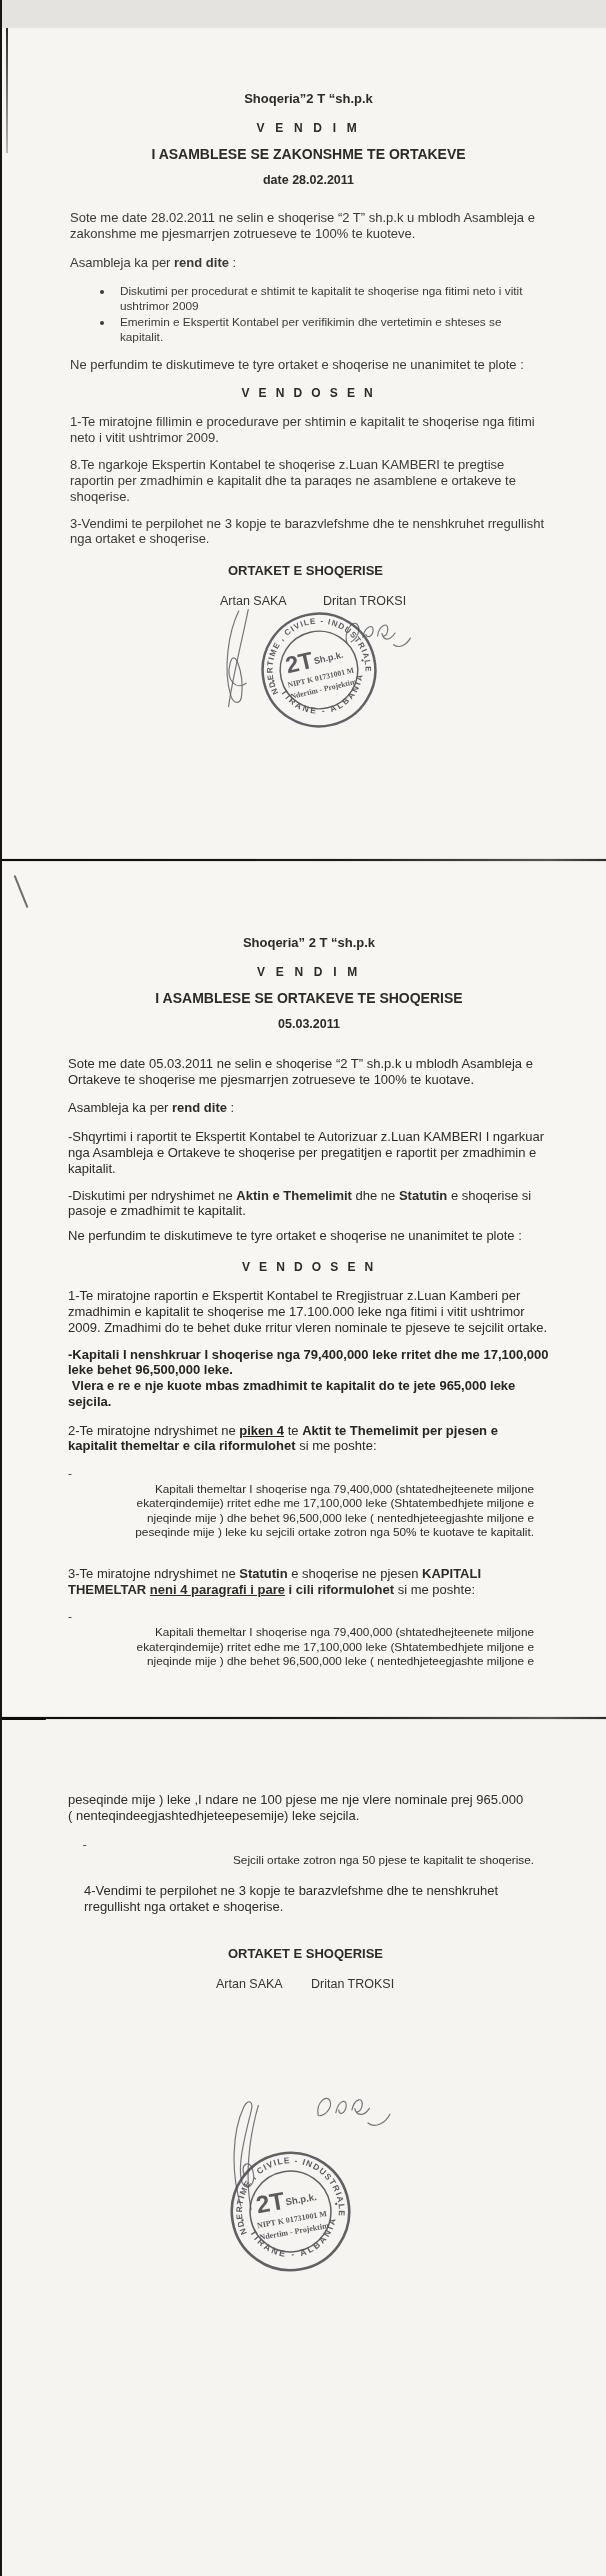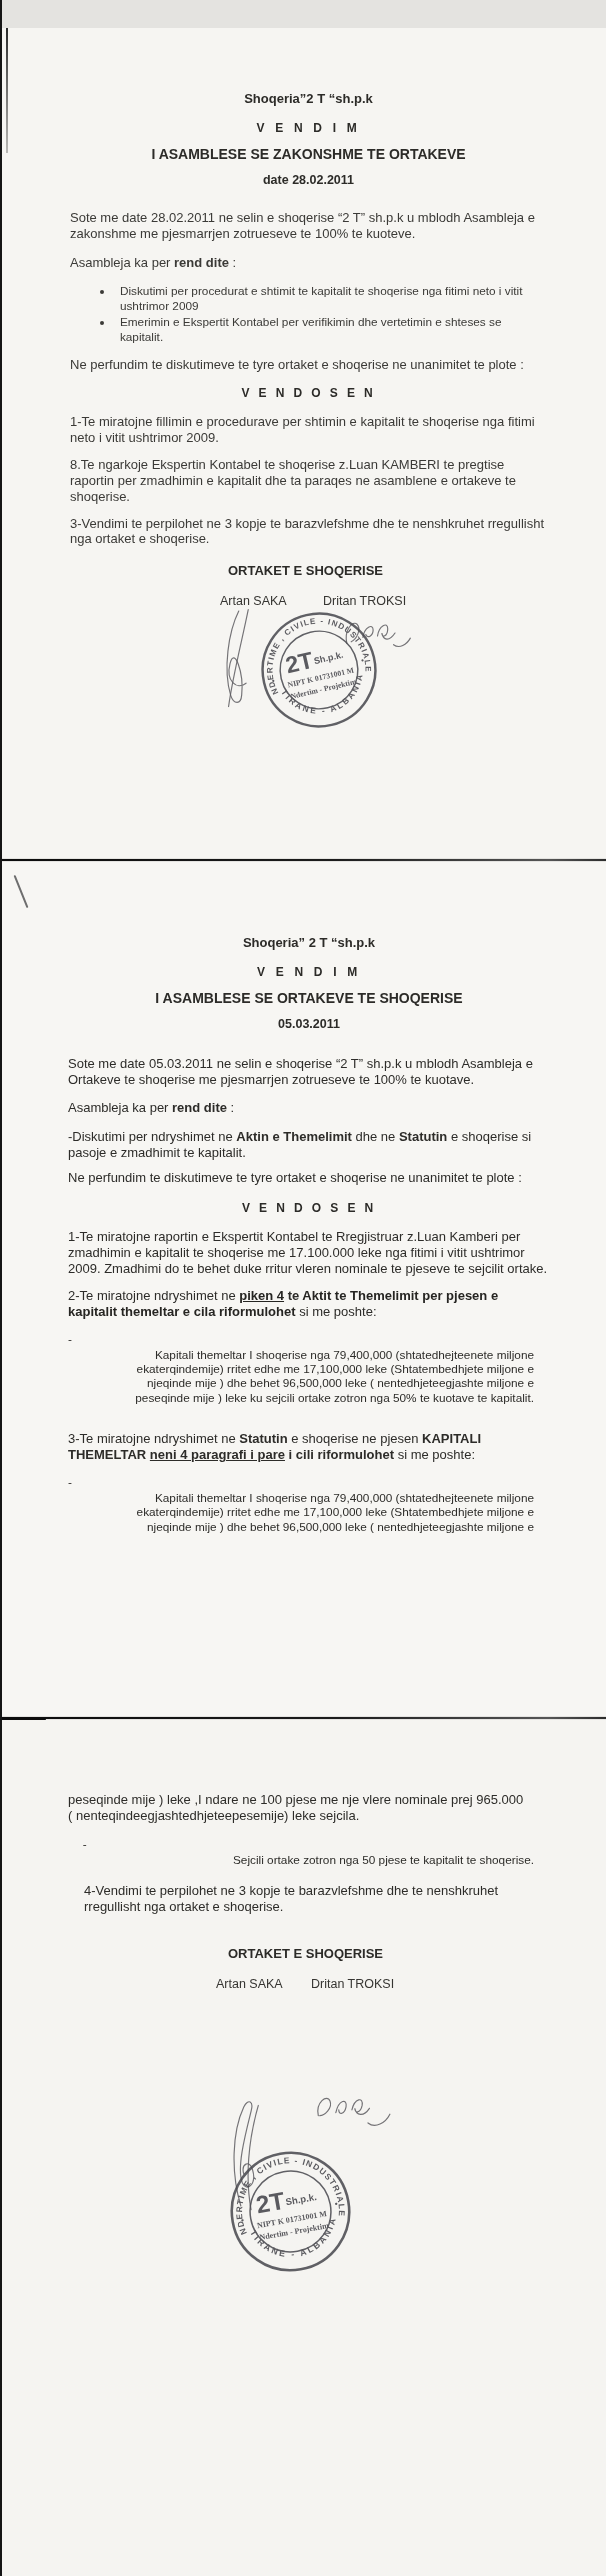--- a/index.html
+++ b/index.html
@@ -127,31 +127,33 @@
     <div class="pen-mark"></div>
     <h1 class="company center">Shoqeria” 2 T  “sh.p.k</h1>
     <div class="vendim center" style="margin-bottom:11px">V E N D I M</div>
     <div class="subhead center" style="margin-bottom:11.8px">I ASAMBLESE SE ORTAKEVE TE SHOQERISE</div>
     <div class="dateline center" style="margin-bottom:25px">05.03.2011</div>
 
     <p class="t" style="margin-bottom:11.8px">Sote me date  05.03.2011 ne  selin e shoqerise “2 T” sh.p.k u mblodh Asambleja e Ortakeve te shoqerise me pjesmarrjen zotrueseve te 100% te kuotave.</p>
 
     <p class="t agenda-label"><span>Asambleja ka per </span><span class="b">rend  dite</span><span> :</span></p>
 
+    <p class="t" style="margin-bottom:11px">-Shqyrtimi i raportit te  Ekspertit Kontabel  te Autorizuar z.Luan KAMBERI I ngarkuar nga Asambleja e Ortakeve te shoqerise  per pregatitjen e raportit per  zmadhimin e kapitalit.</p>
 
     <p class="t" style="margin-bottom:8.8px"><span>-Diskutimi  per ndryshimet ne </span><span class="b">Aktin e Themelimit</span><span> dhe ne  </span><span class="b">Statutin</span><span> e shoqerise si pasoje e zmadhimit  te kapitalit.</span></p>
 
     <p class="t" style="margin-bottom:16px">Ne perfundim te diskutimeve te tyre ortaket e shoqerise ne unanimitet te plote :</p>
 
     <div class="vendosen center">V E N D O S E N</div>
 
     <p class="t" style="margin-bottom:11px">1-Te miratojne raportin e Ekspertit Kontabel te Rregjistruar z.Luan Kamberi per zmadhimin e kapitalit te shoqerise me 17.100.000 leke nga fitimi i vitit ushtrimor 2009. Zmadhimi do te behet  duke rritur vleren nominale te pjeseve te sejcilit ortake.</p>
 
-
-    <p class="t b" style="margin-bottom:11.8px;color:#262522"><span style="font-weight:normal;color:#2d2c29">2-Te miratojne ndryshimet ne </span><span class="u">piken 4</span><span style="font-weight:bold;color:#2d2c29"> te </span><span>Aktit te Themelimit per pjesen e kapitalit themeltar e cila riformulohet</span><span style="font-weight:normal;color:#2d2c29">  si me poshte:</span></p>
+    <p class="t kap" style="margin-bottom:12.5px"><span>-Kapitali I nenshkruar I shoqerise nga 79,400,000 leke rritet dhe me 17,100,000  leke behet 96,500,000 leke.</span><br><span class="ind">Vlera e re e nje kuote mbas zmadhimit  te kapitalit do te jete 965,000 leke sejcila.</span></p>
+
+    <p class="t b" style="margin-bottom:11.8px;color:#262522"><span style="font-weight:normal;color:#2d2c29">2-Te miratojne ndryshimet ne </span><span class="u">piken 4</span><span style="font-weight:normal;color:#2d2c29"> te </span><span>Aktit te Themelimit per pjesen e kapitalit themeltar e cila riformulohet</span><span style="font-weight:normal;color:#2d2c29">  si me poshte:</span></p>
 
     <div class="dash-row" style="margin-bottom:10.3px">
       <span class="dash">-</span>
       <p>Kapitali themeltar I shoqerise nga 79,400,000 (shtatedhejteenete miljone ekaterqindemije) rritet edhe me 17,100,000 leke (Shtatembedhjete miljone e njeqinde mije ) dhe behet 96,500,000 leke ( nentedhjeteegjashte miljone e peseqinde mije ) leke ku sejcili ortake zotron nga 50% te kuotave te kapitalit.</p>
     </div>
 
     <p class="t" style="margin-bottom:11.8px"><span>3-Te miratojne ndryshimet ne </span><span class="b">Statutin</span><span> e shoqerise ne pjesen </span><span class="b">KAPITALI THEMELTAR</span><span> </span><span class="b u">neni 4 paragrafi i pare</span><span> </span><span class="b">i cili riformulohet</span><span> si me poshte:</span></p>
 
     <div class="dash-row">
       <span class="dash">-</span>

